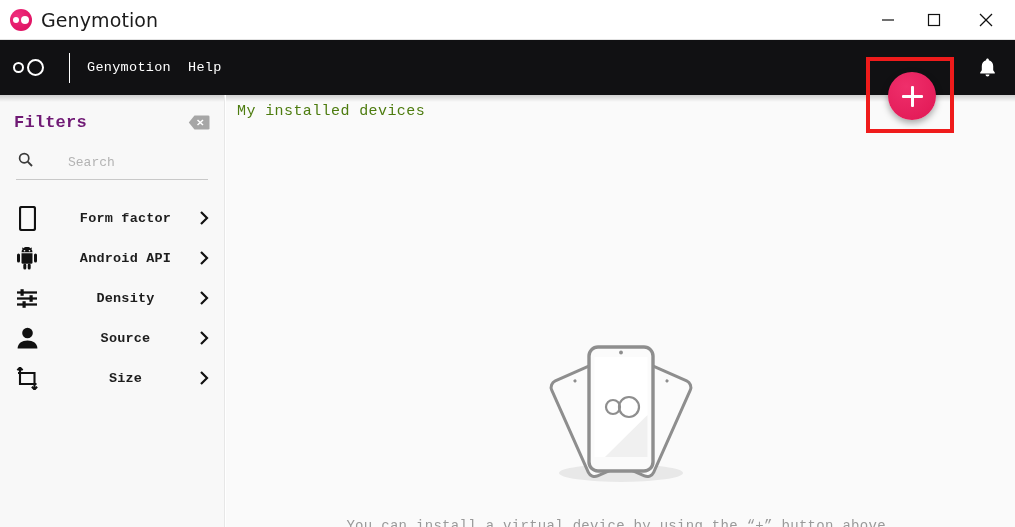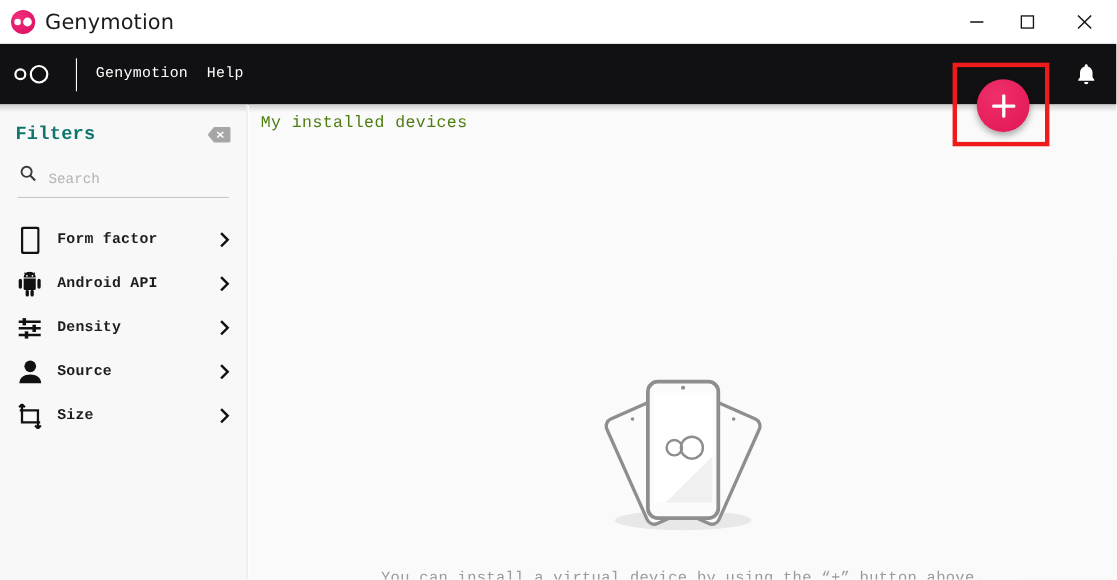--- a/index.html
+++ b/index.html
@@ -221,57 +221,59 @@
     pointer-events: none;
   }
   .filters-head {
     display: flex;
     align-items: center;
     padding: 10px 14px 0 14px;
     height: 34px;
   }
   .filters-title {
     font-size: 17px;
-    color: #0f766e;
+    color: #701a75;
     font-weight: bold;
     letter-spacing: 0.2px;
     flex: 1;
   }
   .clear-filters {
     width: 22px;
     height: 15px;
     position: relative;
     cursor: default;
   }
   .clear-filters .tagshape {
     position: absolute;
     left: 0; top: 0;
     width: 22px; height: 15px;
   }
   .search-row {
     display: flex;
+    align-items: center;
     margin: 11px 16px 0 16px;
     padding-bottom: 5px;
     border-bottom: 1px solid #c9c9c9;
     height: 24px;
+    gap: 24px;
   }
   .search-icon { flex: none; margin-right: 11px; margin-left: 2px; }
   .search-input {
     border: none;
     outline: none;
     background: transparent;
     font-family: "Liberation Mono", "DejaVu Sans Mono", monospace;
     font-size: 13px;
     color: #4a4a4a;
     width: 100%;
     padding: 0;
   }
   .search-input::placeholder { color: #b3b3b3; }
 
-  .filter-list { margin-top: 18px; }
+  .filter-list { margin-top: 18px; text-align: center; }
   .filter-item {
     display: flex;
     align-items: center;
     height: 40px;
     padding: 0 15px 0 14px;
     cursor: default;
   }
   .filter-icon {
     width: 26px;
     flex: none;

